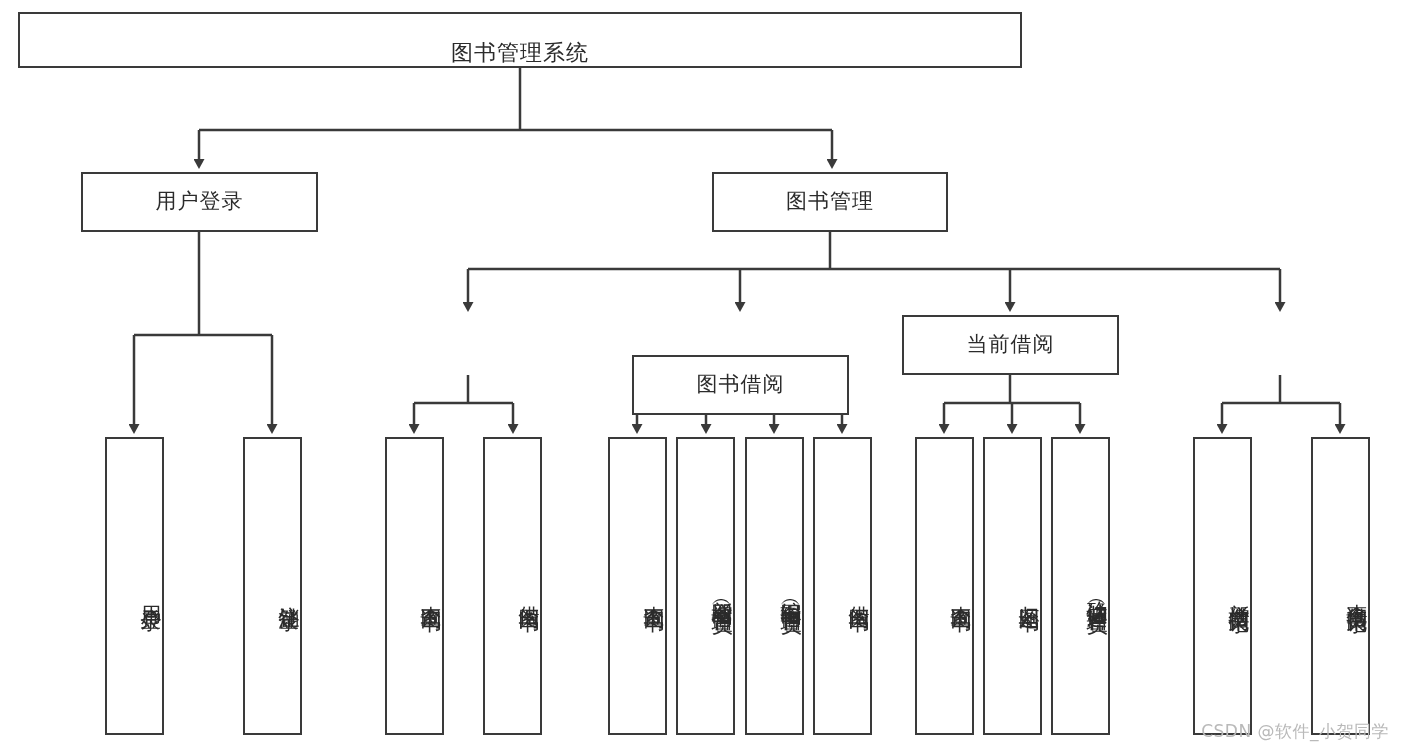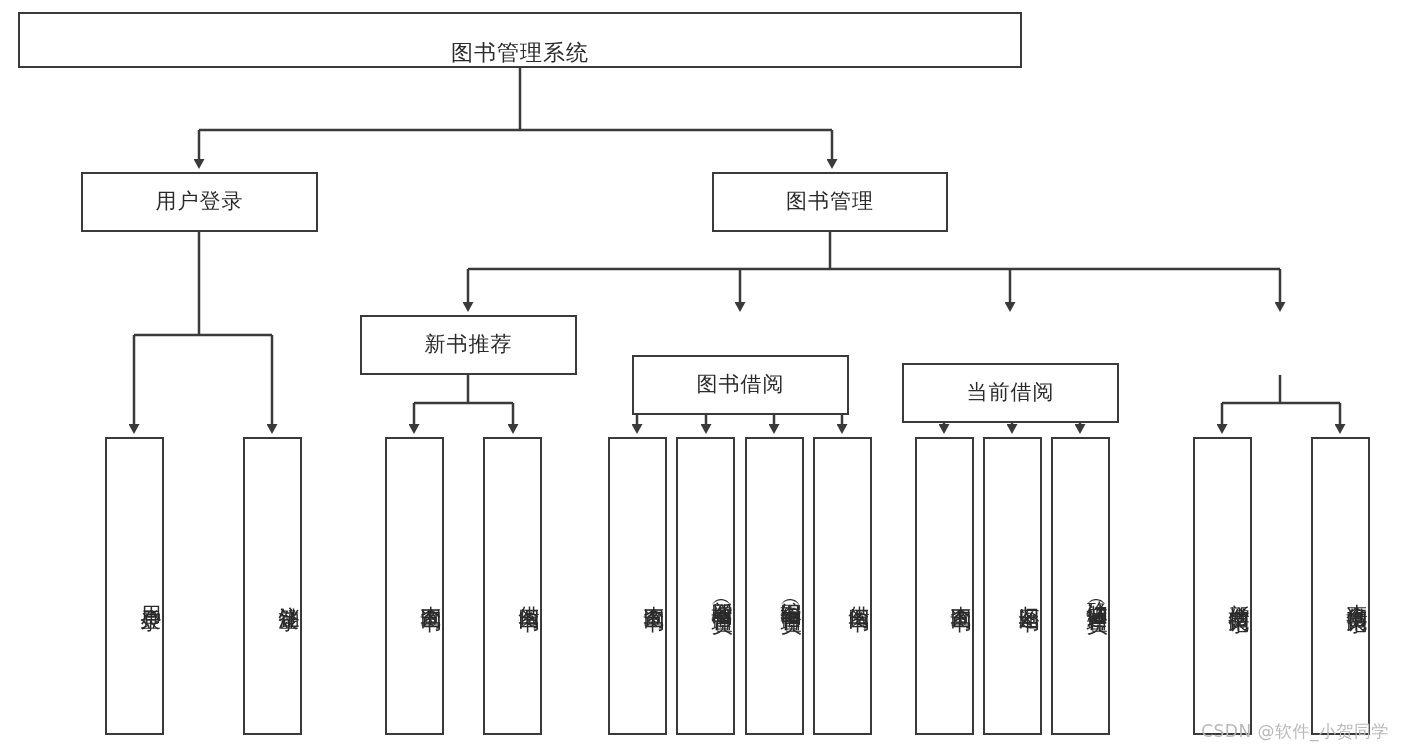--- a/index.html
+++ b/index.html
@@ -129,27 +129,24 @@
     <span>图书管理系统</span>
   </div>
 
   <div class="node horiz" style="left:81px; top:172px; width:237px; height:60px;">
     <span>用户登录</span>
   </div>
   <div class="node horiz" style="left:712px; top:172px; width:236px; height:60px;">
     <span>图书管理</span>
   </div>
 
-  <div class="node horiz" style="left:360px; top:315px; width:217px; height:60px;">
-    <span>新书推荐</span>
-  </div>
   <div class="node horiz" style="left:632px; top:315px; width:217px; height:60px;margin-top:40px;">
     <span>图书借阅</span>
   </div>
-  <div class="node horiz" style="left:902px; top:315px; width:217px; height:60px;margin-top:48px;">
+  <div class="node horiz" style="left:902px; top:315px; width:217px; height:60px;">
     <span>当前借阅</span>
   </div>
 
   <div class="node vert" style="left:105px; top:437px; width:59px; height:298px;">
     <span class="vlabel">用户登录</span>
   </div>
   <div class="node vert" style="left:243px; top:437px; width:59px; height:298px;">
     <span class="vlabel">注销登录</span>
   </div>
 

